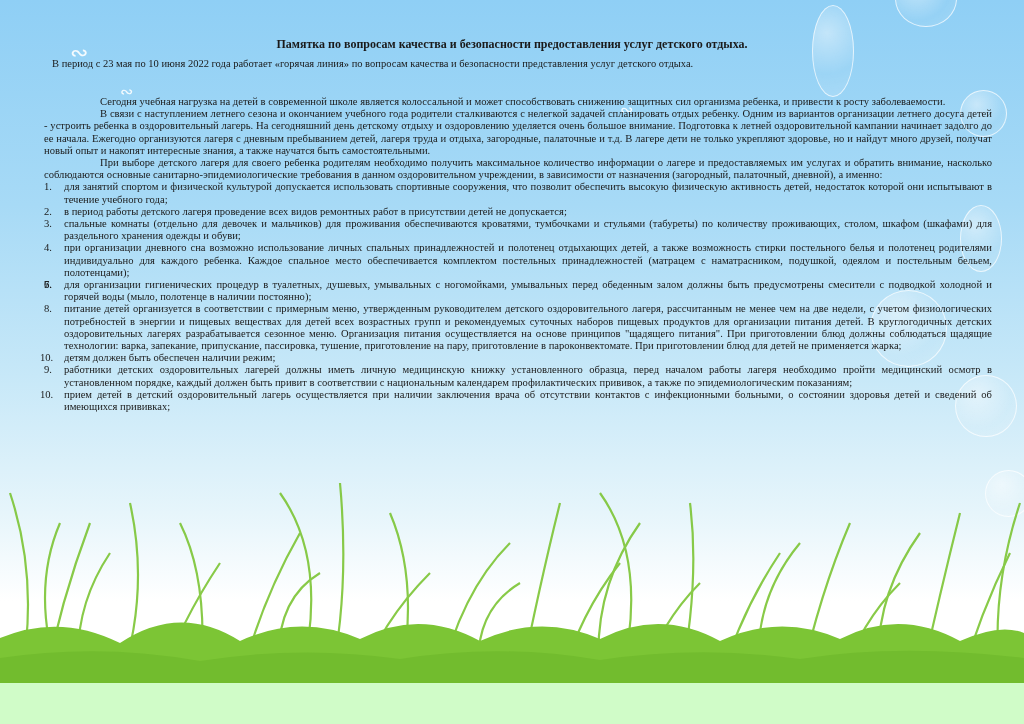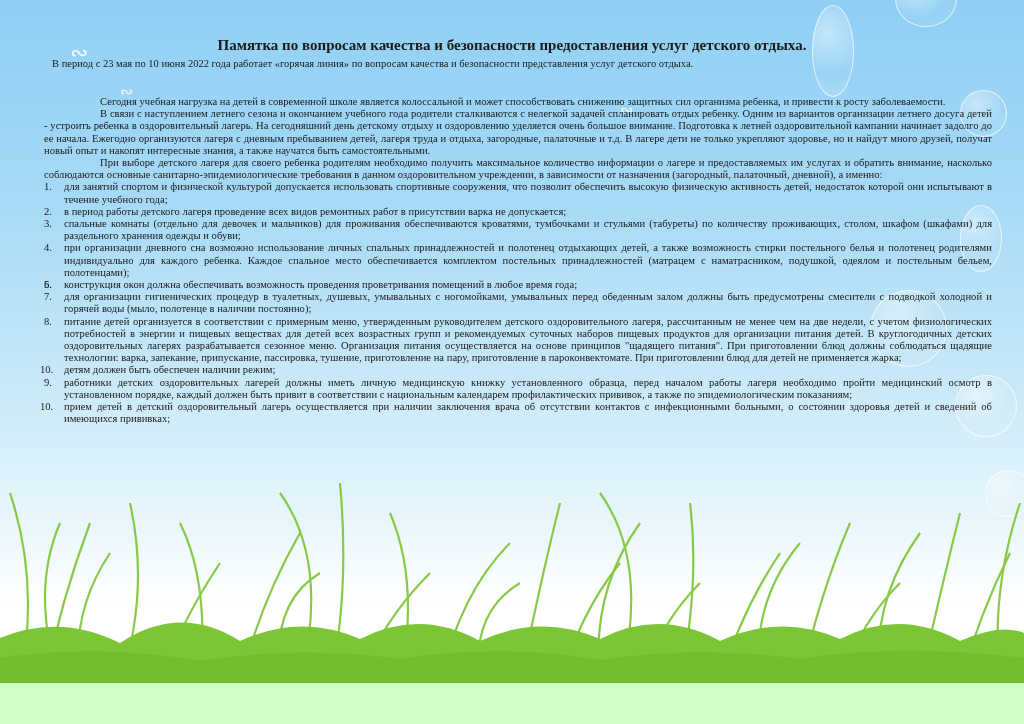--- a/index.html
+++ b/index.html
@@ -25,21 +25,21 @@
   }
   .bird { position: absolute; color: rgba(255,255,255,0.9); font-size: 22px; }
   .content {
     position: absolute; left: 32px; top: 0; width: 948px;
     font-size: 10.6px; line-height: 12.2px;
     text-align: justify;
     margin-left: 12px;
   }
   .title {
     position: absolute; left: 0; width: 1024px; top: 37px;
-    text-align: center; font-weight: bold; font-size: 15px;
+    text-align: center; font-weight: bold; font-size: 12px;
   }
   .hotline {
     position: absolute; left: 52px; top: 58px; font-size: 10.5px; white-space: nowrap;
   }
   .body-text { position: absolute; left: 32px; top: 96px; width: 948px; }
   p { margin: 0; text-indent: 56px; }
   ol { margin: 0; padding: 0; list-style: none; }
   ol li { position: relative; padding-left: 20px; }
   ol li .num { position: absolute; left: 0; top: 0; }
 </style>
@@ -98,25 +98,25 @@
 
   <div class="title">Памятка по вопросам качества и безопасности предоставления услуг детского отдыха.</div>
   <div class="hotline">В период с 23 мая по 10 июня 2022 года работает «горячая линия» по вопросам качества и безопасности представления услуг детского отдыха.</div>
 
   <div class="content body-text" style="left:32px; top:96px; font-size:10.6px; line-height:12.2px; text-align:justify; width:948px;">
     <p>Сегодня учебная нагрузка на детей в современной школе является колоссальной и может способствовать снижению защитных сил организма ребенка, и привести к росту заболеваемости.</p>
     <p>В связи с наступлением летнего сезона и окончанием учебного года родители сталкиваются с нелегкой задачей спланировать отдых ребенку. Одним из вариантов организации летнего досуга детей - устроить ребенка в оздоровительный лагерь. На сегодняшний день детскому отдыху и оздоровлению уделяется очень большое внимание. Подготовка к летней оздоровительной кампании начинает задолго до ее начала. Ежегодно организуются лагеря с дневным пребыванием детей, лагеря труда и отдыха, загородные, палаточные и т.д. В лагере дети не только укрепляют здоровье, но и найдут много друзей, получат новый опыт и накопят интересные знания, а также научатся быть самостоятельными.</p>
     <p>При выборе детского лагеря для своего ребенка родителям необходимо получить максимальное количество информации о лагере и предоставляемых им услугах и обратить внимание, насколько соблюдаются основные санитарно-эпидемиологические требования в данном оздоровительном учреждении, в зависимости от назначения (загородный, палаточный, дневной), а именно:</p>
     <ol>
       <li><span class="num">1.</span><span>для занятий спортом и физической культурой допускается использовать спортивные сооружения, что позволит обеспечить высокую физическую активность детей, недостаток которой они испытывают в течение учебного года;</span></li>
-      <li><span class="num">2.</span><span>в период работы детского лагеря проведение всех видов ремонтных работ в присутствии варка не допускается;</span></li>
+      <li><span class="num">2.</span><span>в период работы детского лагеря проведение всех видов ремонтных работ в присутствии детей не допускается;</span></li>
       <li><span class="num">3.</span><span>спальные комнаты (отдельно для девочек и мальчиков) для проживания обеспечиваются кроватями, тумбочками и стульями (табуреты) по количеству проживающих, столом, шкафом (шкафами) для раздельного хранения одежды и обуви;</span></li>
       <li><span class="num">4.</span><span>при организации дневного сна возможно использование личных спальных принадлежностей и полотенец отдыхающих детей, а также возможность стирки постельного белья и полотенец родителями индивидуально для каждого ребенка. Каждое спальное место обеспечивается комплектом постельных принадлежностей (матрацем с наматрасником, подушкой, одеялом и постельным бельем, полотенцами);</span></li>
       <li><span class="num">5.</span></li>
-      <li><span class="num">6.</span><span>конструкция окон должна обеспечивать возможность проведения проветривания помещений в любое время года;</span></li>
+      <li><span class="num">6.</span></li>
       <li><span class="num">7.</span><span>для организации гигиенических процедур в туалетных, душевых, умывальных с ногомойками, умывальных перед обеденным залом должны быть предусмотрены смесители с подводкой холодной и горячей воды (мыло, полотенце в наличии постоянно);</span></li>
       <li><span class="num">8.</span><span>питание детей организуется в соответствии с примерным меню, утвержденным руководителем детского оздоровительного лагеря, рассчитанным не менее чем на две недели, с учетом физиологических потребностей в энергии и пищевых веществах для детей всех возрастных групп и рекомендуемых суточных наборов пищевых продуктов для организации питания детей. В круглогодичных детских оздоровительных лагерях разрабатывается сезонное меню. Организация питания осуществляется на основе принципов "щадящего питания". При приготовлении блюд должны соблюдаться щадящие технологии: варка, запекание, припускание, пассировка, тушение, приготовление на пару, приготовление в пароконвектомате. При приготовлении блюд для детей не применяется жарка;</span></li>
       <li><span class="num" style="left:-4px;">10.</span><span>детям должен быть обеспечен наличии режим;</span></li>
       <li><span class="num">9.</span><span>работники детских оздоровительных лагерей должны иметь личную медицинскую книжку установленного образца, перед началом работы лагеря необходимо пройти медицинский осмотр в установленном порядке, каждый должен быть привит в соответствии с национальным календарем профилактических прививок, а также по эпидемиологическим показаниям;</span></li>
       <li><span class="num" style="left:-4px;">10.</span><span>прием детей в детский оздоровительный лагерь осуществляется при наличии заключения врача об отсутствии контактов с инфекционными больными, о состоянии здоровья детей и сведений об имеющихся прививках;</span></li>
     </ol>
   </div>
 </div>
 
 <div style="position:absolute; left:0; top:683px; width:1024px; height:41px; background:#d0fcc8;"></div>

